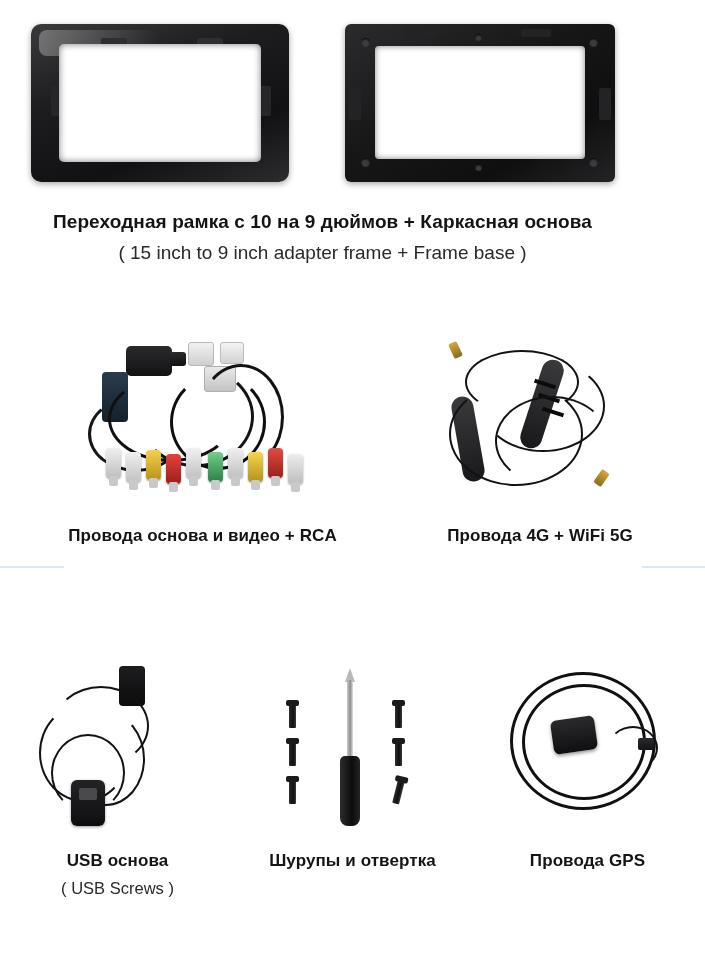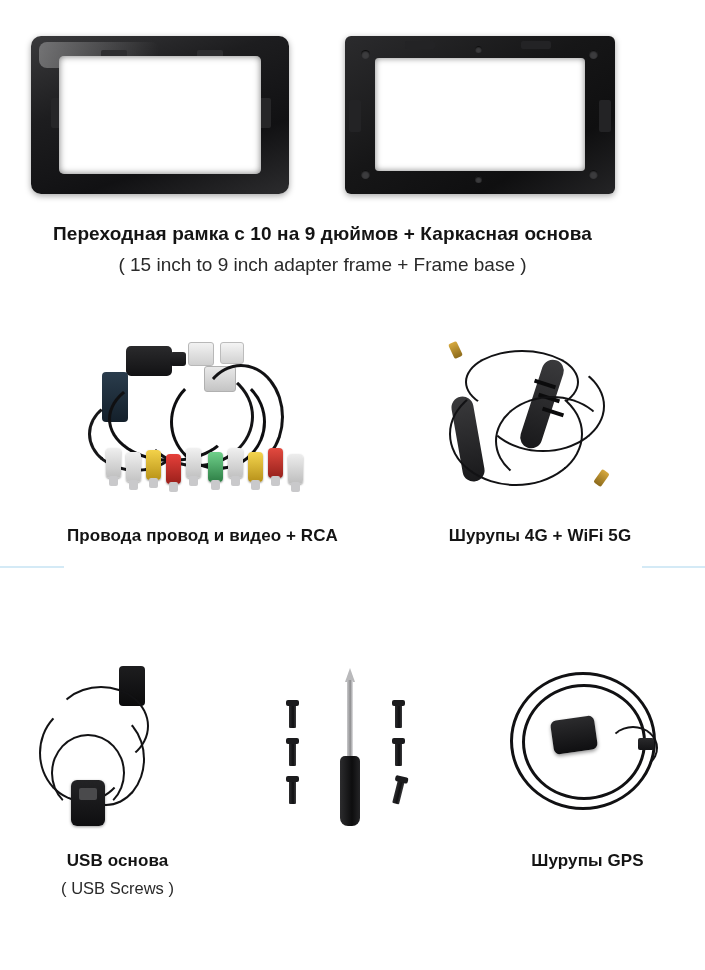--- a/index.html
+++ b/index.html
@@ -306,21 +306,21 @@
   }
   .cell {
     text-align: center;
   }
 </style>
 </head>
 <body>
 
 <div class="page">
 
-  <div class="section" style="position:absolute; left:0; top:36px; width:645px;">
+  <div class="section" style="position:absolute; left:0; top:24px; width:645px;">
 
     <div class="row-images" style="gap:56px;">
 
       <div class="frame-outer">
         <div class="frame-a">
           <div class="gloss"></div>
           <div class="tab t1"></div>
           <div class="tab t2"></div>
           <div class="tab t3"></div>
           <div class="tab t4"></div>
@@ -401,21 +401,21 @@
             </div>
           <div class="rca" style="left:190px; top:112px; background:linear-gradient(180deg,#e34a3f,#96211c);">
               <div class="tipring"></div>
             </div>
           <div class="rca" style="left:210px; top:118px; background:linear-gradient(180deg,#ededed,#bdbdbd);">
               <div class="tipring"></div>
             </div>
         </div>
 
         <div style="margin-top:14px;">
-          <div class="caption-main small">Провода провод и видео + RCA</div>
+          <div class="caption-main small">Провода основа и видео + RCA</div>
         </div>
       </div>
 
       <div class="cell" style="width:300px;">
         <div class="antenna-wrap" style="margin:0 auto;">
           <div class="ant-body" style="left:96px; top:22px;"></div>
           <div class="ant-stripe" style="left:99px; top:46px;  transform:rotate(18deg);"></div>
           <div class="ant-stripe" style="left:103px; top:60px; transform:rotate(18deg);"></div>
           <div class="ant-stripe" style="left:107px; top:74px; transform:rotate(18deg);"></div>
           <div class="ant-body" style="left:22px; top:60px; height:86px; transform:rotate(-10deg);"></div>
@@ -423,21 +423,21 @@
           <div class="cable" style="left:30px;  top:14px; width:110px; height:60px; border-bottom-color:transparent;"></div>
           <div class="cable" style="left:46px;  top:24px; width:120px; height:88px; border-top-color:transparent; border-left-color:transparent;"></div>
           <div class="cable" style="left:14px;  top:46px; width:130px; height:100px; border-top-color:transparent;"></div>
           <div class="cable" style="left:60px;  top:60px; width:110px; height:86px; border-bottom-color:transparent; border-right-color:transparent;"></div>
 
           <div class="gold-tip" style="left:16px; top:6px; transform:rotate(-25deg);"></div>
           <div class="gold-tip" style="left:162px; top:134px; transform:rotate(35deg);"></div>
         </div>
 
         <div style="margin-top:14px;">
-          <div class="caption-main small">Шурупы 4G + WiFi 5G</div>
+          <div class="caption-main small">Провода 4G + WiFi 5G</div>
         </div>
       </div>
     </div>
   </div>
 
   <div class="accent-line" style="left:0; top:566px; width:64px;"></div>
   <div class="accent-line" style="left:642px; top:566px; width:63px;"></div>
 
   <div class="section" style="position:absolute; left:0; top:660px; width:705px;">
 
@@ -467,32 +467,33 @@
 
           <div class="screw" style="left:36px; top:44px;"></div>
           <div class="screw" style="left:36px; top:82px;"></div>
           <div class="screw" style="left:36px; top:120px;"></div>
           <div class="screw" style="left:142px; top:44px;"></div>
           <div class="screw" style="left:142px; top:82px;"></div>
           <div class="screw" style="left:142px; top:120px; transform:rotate(14deg);"></div>
         </div>
 
         <div style="margin-top:10px;">
+          <div class="caption-main small">Шурупы и отвертка</div>
         </div>
       </div>
 
       <div class="cell" style="width:235px;">
         <div class="gps-wrap" style="margin:0 auto;">
           <div class="gps-loop" style="left:22px; top:12px; width:140px; height:132px;"></div>
           <div class="gps-loop" style="left:34px; top:24px; width:118px; height:110px;"></div>
           <div class="gps-puck" style="left:64px; top:58px;"></div>
           <div class="gps-plug" style="left:150px; top:78px;"></div>
           <div class="cable" style="left:120px; top:66px; width:46px; height:40px; border-left-color:transparent; border-bottom-color:transparent;"></div>
         </div>
 
         <div style="margin-top:10px;">
-          <div class="caption-main small">Шурупы GPS</div>
+          <div class="caption-main small">Провода GPS</div>
         </div>
       </div>
     </div>
   </div>
 
 </div>
 
 </body></html>

